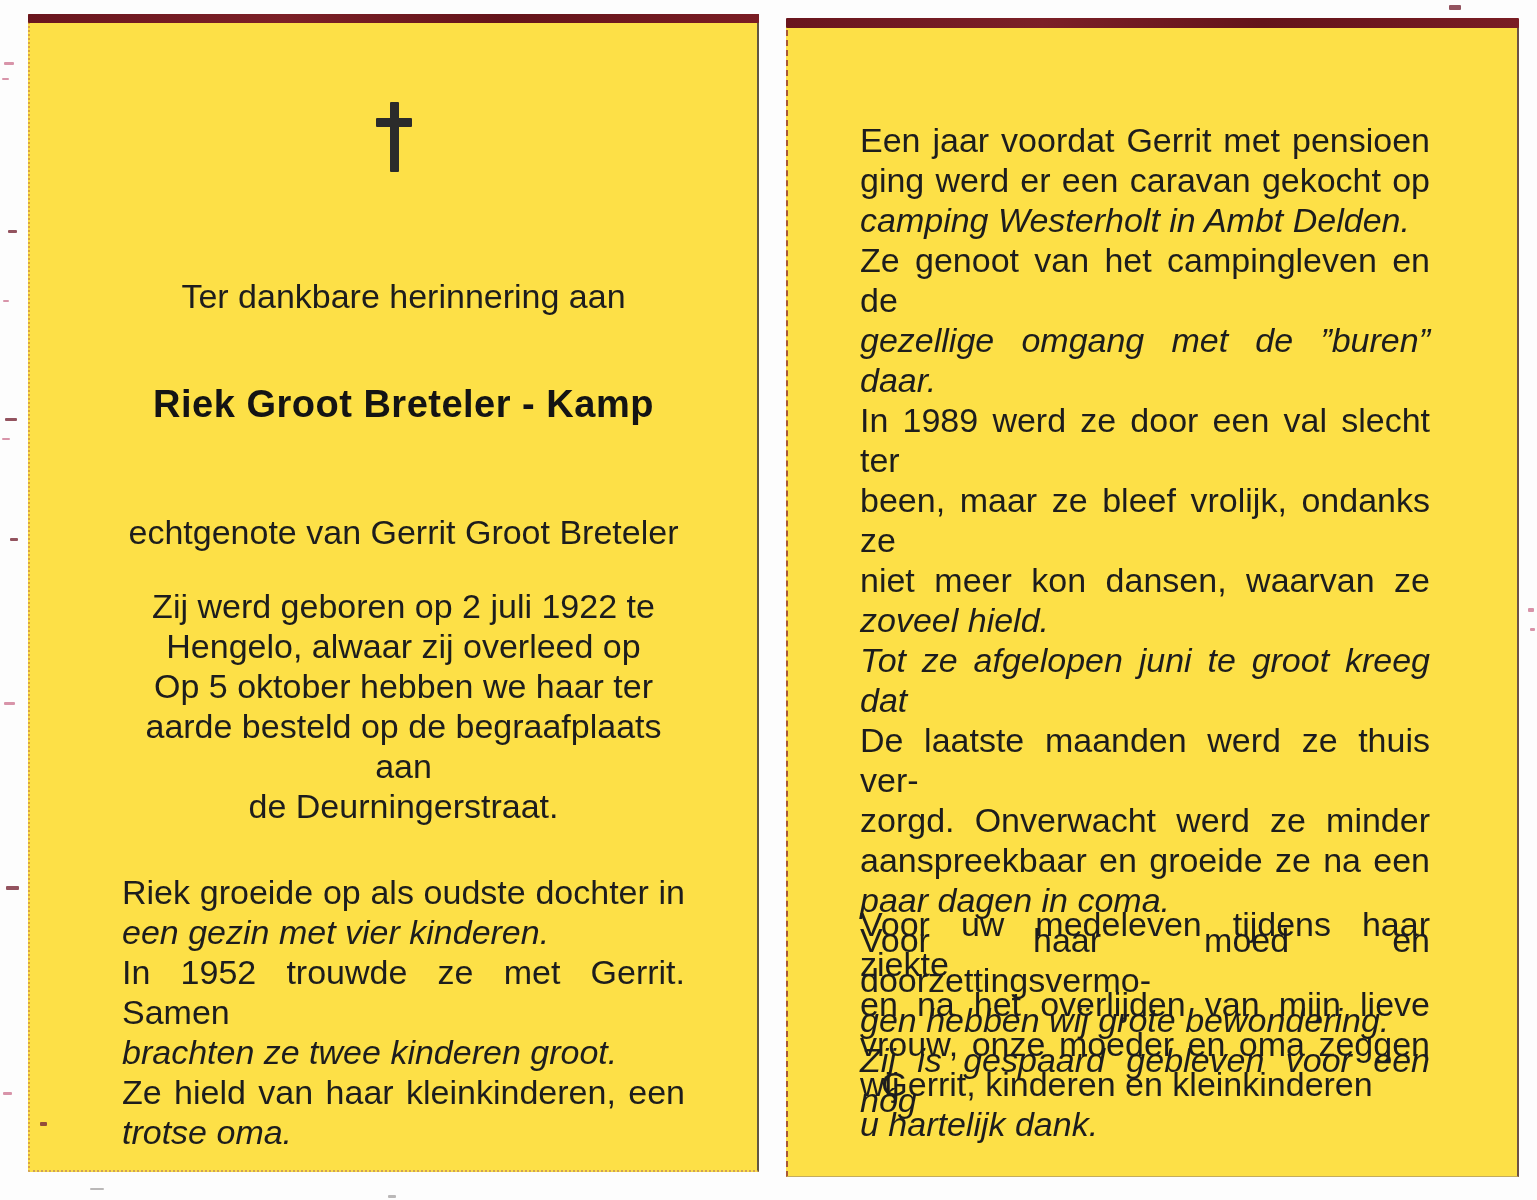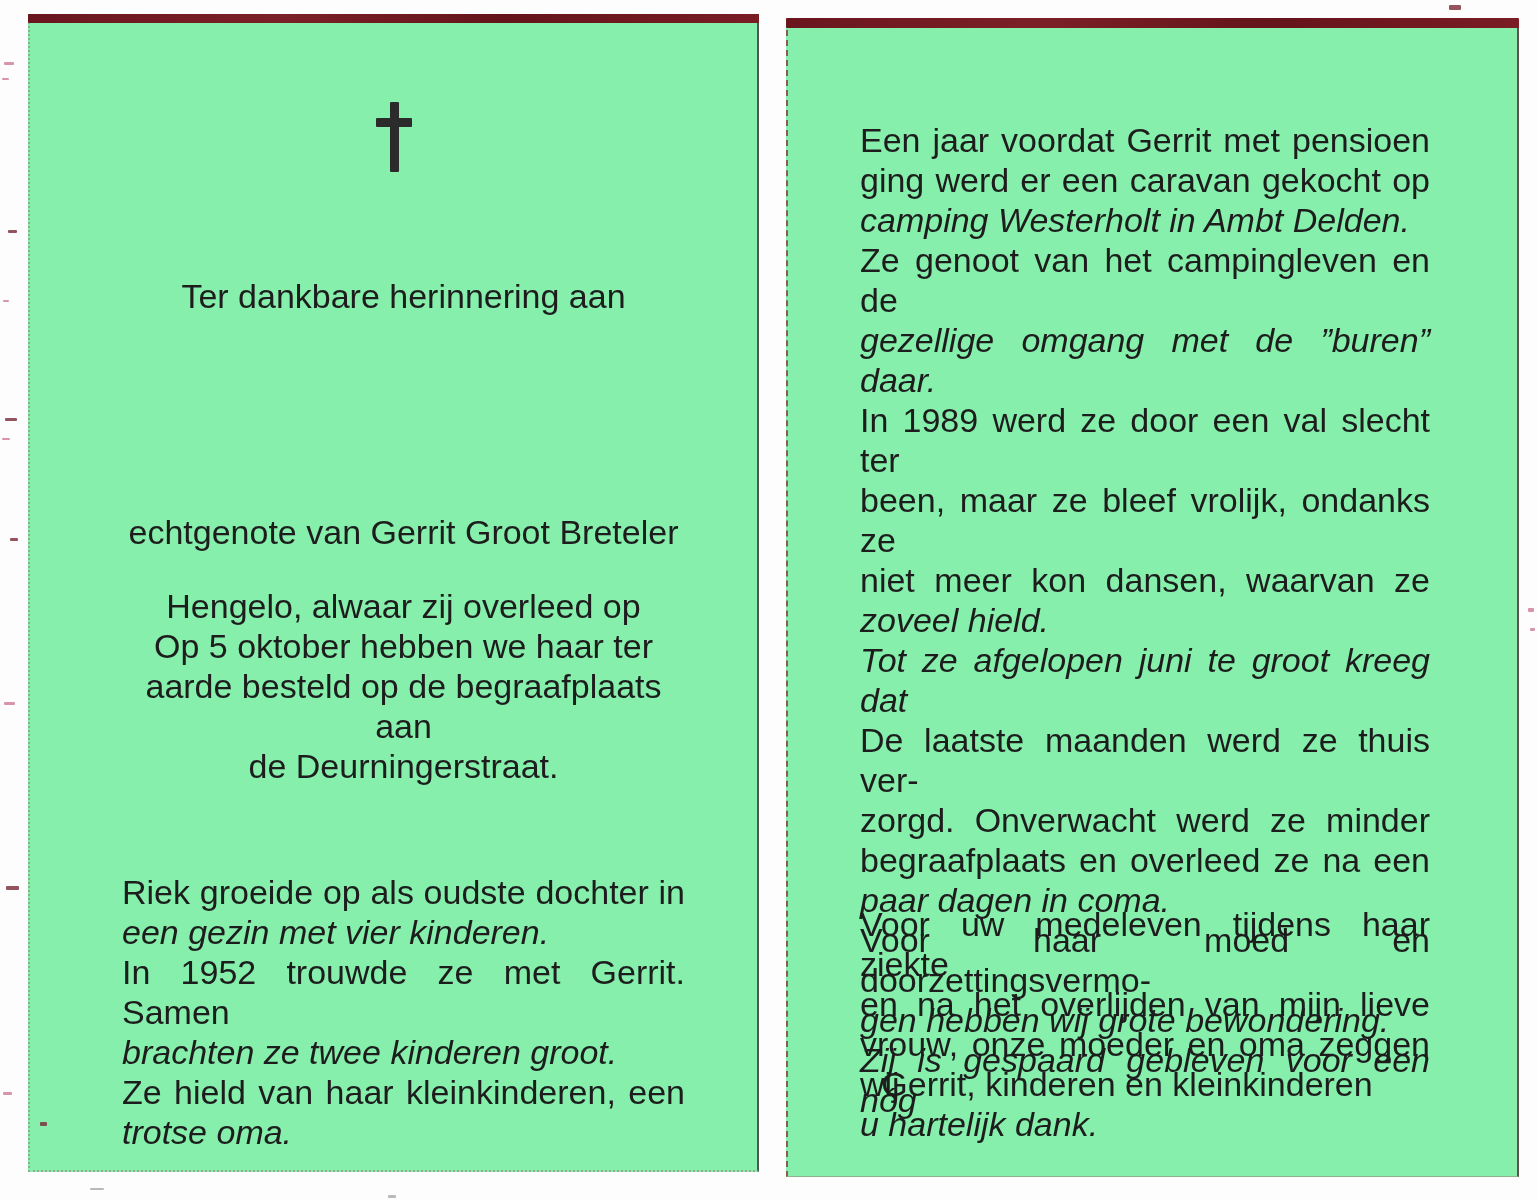--- a/index.html
+++ b/index.html
@@ -5,21 +5,21 @@
   html,body{margin:0;padding:0;}
   body{
     width:1537px;height:1200px;
     background:#fdfdfd;
     overflow:hidden;
     font-family:"Liberation Sans","DejaVu Sans",sans-serif;
     color:#1d1d1d;
     position:relative;
   }
   .sheet{position:absolute;inset:0;}
-  .page{position:absolute;background:#86efac;}
+  .page{position:absolute;background:#fde047;}
   .page-left{
     left:28px;top:14px;width:727px;height:1156px;
     border-left:2px dotted rgba(150,50,70,0.35);
     border-right:2px solid rgba(70,62,64,0.85);
     border-bottom:2px dotted rgba(160,100,110,0.5);
   }
   .page-right{
     left:786px;top:20px;width:729px;height:1156px;
     border-left:2px dashed rgba(135,30,48,0.7);
     border-right:2px solid rgba(93,66,70,0.9);
@@ -60,22 +60,24 @@
 </style>
 </head>
 <body>
 
 <div class="sheet">
 
   <div class="page page-left">
     <div class="top-rule"></div>
     <div class="cross"></div>
     <div class="block intro">Ter dankbare herinnering aan</div>
+    <div class="block name">Riek Groot Breteler - Kamp</div>
     <div class="block relation">echtgenote van Gerrit Groot Breteler</div>
     <div class="block dates">
+        <div class="line">Zij werd geboren op 2 juli 1922 te</div>
         <div class="line">Hengelo, alwaar zij overleed op</div>
         <div class="line">Op 5 oktober hebben we haar ter</div>
         <div class="line">aarde besteld op de begraafplaats aan</div>
         <div class="line">de Deurningerstraat.</div>
       </div>
     <div class="block bio just">
         <div class="para">
           <div class="line">Riek groeide op als oudste dochter in</div>
           <div class="line">een gezin met vier kinderen.</div>
         </div>
@@ -107,21 +109,21 @@
           <div class="line">been, maar ze bleef vrolijk, ondanks ze</div>
           <div class="line">niet meer kon dansen, waarvan ze</div>
           <div class="line">zoveel hield.</div>
         </div>
         <div class="para">
           <div class="line">Tot ze afgelopen juni te groot kreeg dat</div>
         </div>
         <div class="para">
           <div class="line">De laatste maanden werd ze thuis ver-</div>
           <div class="line">zorgd. Onverwacht werd ze minder</div>
-          <div class="line">begraafplaats en overleed ze na een</div>
+          <div class="line">aanspreekbaar en groeide ze na een</div>
           <div class="line">paar dagen in coma.</div>
         </div>
         <div class="para">
           <div class="line">Voor haar moed en doorzettingsvermo-</div>
           <div class="line">gen hebben wij grote bewondering.</div>
         </div>
         <div class="para">
           <div class="line">Zij is gespaard gebleven voor een nóg</div>
         </div>
       </div>

